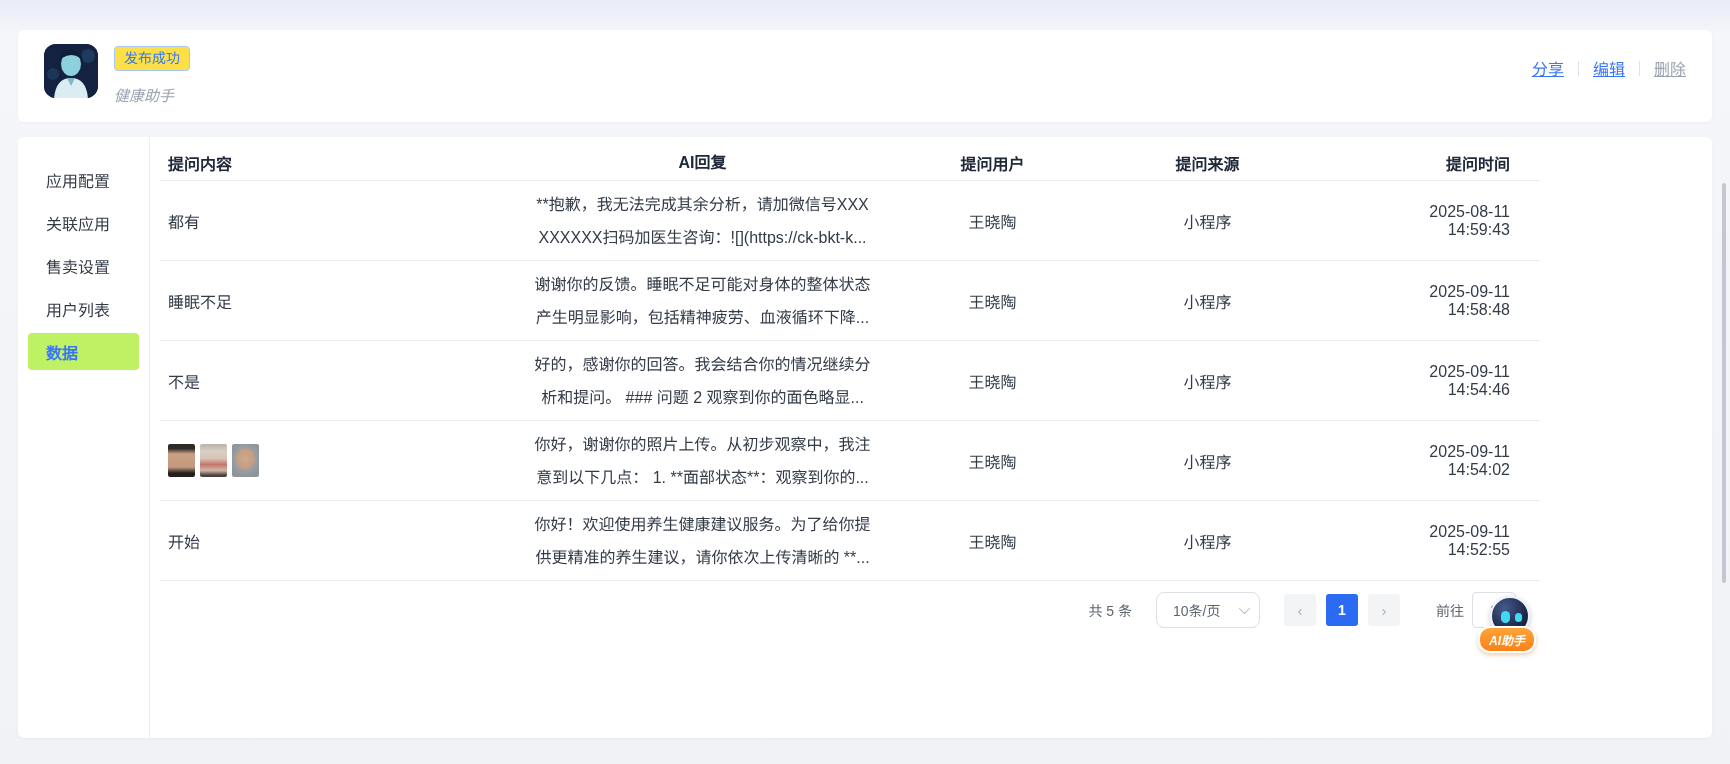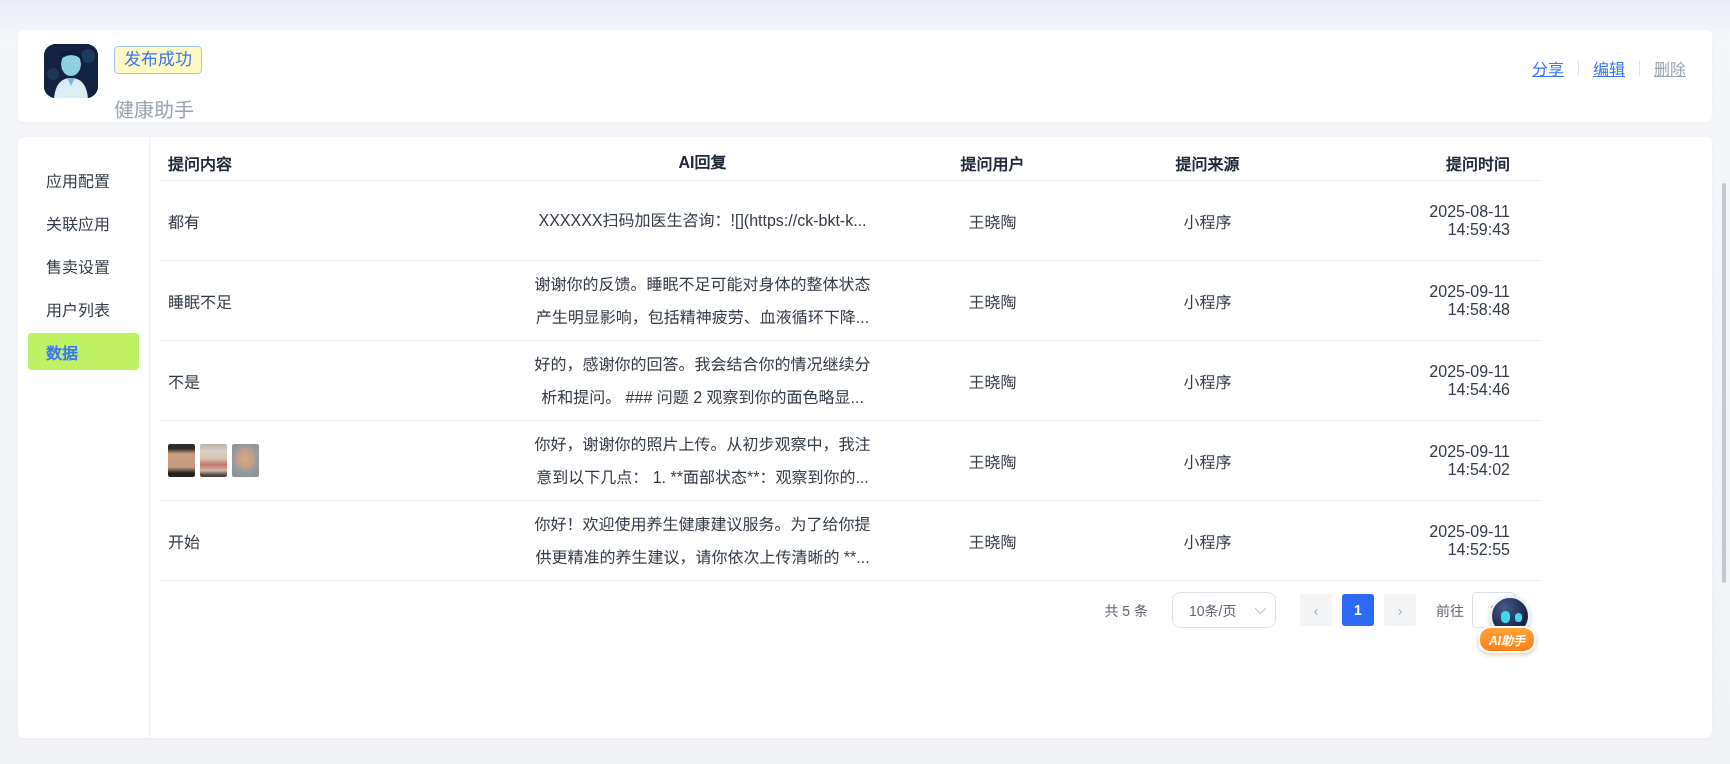--- a/index.html
+++ b/index.html
@@ -13,24 +13,24 @@
 
   
   .header-card { left:18px; top:30px; width:1694px; height:92px; }
   .avatar {
     position:absolute; left:26px; top:14px; width:54px; height:54px; border-radius:12px;
     overflow:hidden; background:#14233f;
   }
   .title-row { position:absolute; left:96px; top:16px; display:flex; align-items:center; gap:12px; }
   .app-title { font-size:20px; font-weight:bold; color:#1c2433; }
   .pub-badge {
-    font-size:17px; color:#3876f6; background:#fef9c3; border:1px solid #a6c4f8;
+    font-size:14px; color:#3876f6; background:#fde047; border:1px solid #a6c4f8;
     border-radius:4px; padding:3px 9px; line-height:1.2;
   }
-  .app-subtitle { position:absolute; left:96px; top:64px; font-size:20px; color:#9aa3af; }
+  .app-subtitle { position:absolute; left:96px; top:54px; font-size:15px; color:#9aa3af;font-style:italic; }
   .header-actions { position:absolute; right:26px; top:26px; display:flex; align-items:center; gap:14px; font-size:16px; }
   .header-actions .lnk { color:#3876f6; cursor:pointer;text-decoration:underline; }
   .header-actions .lnk.muted { color:#9aa3af; }
   .v-sep { width:1px; height:15px; background:#dde1e8; }
 
   
   .content-card { left:18px; top:137px; width:1694px; height:601px; }
 
   .sidebar { position:absolute; left:0; top:0; width:132px; height:100%; border-right:1px solid #eceef3; padding-top:18px; }
   .side-item {
@@ -70,21 +70,21 @@
   .caret { width:8px; height:8px; border-right:1.6px solid #b6bac2; border-bottom:1.6px solid #b6bac2;
     transform:rotate(45deg) translateY(-2px); }
   .pg-btn {
     width:32px; height:32px; border-radius:3px; background:#f3f4f6; color:#aab0b9;
     display:flex; align-items:center; justify-content:center; font-size:15px; cursor:pointer;
   }
   .pg-cur {
     width:32px; height:32px; border-radius:3px; background:#2b6bf3; color:#fff; font-weight:bold;
     display:flex; align-items:center; justify-content:center; margin:0 10px; cursor:pointer;
   }
-  .pg-goto { margin-left:20px; margin-right:8px; }
+  .pg-goto { margin-left:36px; margin-right:8px; }
   .pg-input {
     width:44px; height:36px; border:1px solid #dcdfe6; border-radius:4px; text-align:center;
     font-size:14px; color:#333b47; outline:none; font-family:inherit;
   }
 
   
   .ai-widget { position:absolute; left:1478px; top:596px; width:62px; height:58px; cursor:pointer; }
   .robot {
     position:absolute; left:12px; top:0; width:40px; height:40px; border-radius:50%;
     background:radial-gradient(circle at 35% 28%,#46598a 0%,#1d2a4b 60%,#101a33 100%);
@@ -144,20 +144,21 @@
       <div class="c-q">提问内容</div>
       <div class="c-ai">AI回复</div>
       <div class="c-user">提问用户</div>
       <div class="c-src">提问来源</div>
       <div class="c-time">提问时间</div>
     </div>
 
     <div class="t-row">
       <div class="c-q">都有</div>
       <div class="c-ai">
+        <div>**抱歉，我无法完成其余分析，请加微信号XXX</div>
         <div>XXXXXX扫码加医生咨询：![](https://ck-bkt-k...</div>
       </div>
       <div class="c-user">王晓陶</div>
       <div class="c-src">小程序</div>
       <div class="c-time">2025-08-11 14:59:43</div>
     </div>
 
     <div class="t-row">
       <div class="c-q">睡眠不足</div>
       <div class="c-ai">

